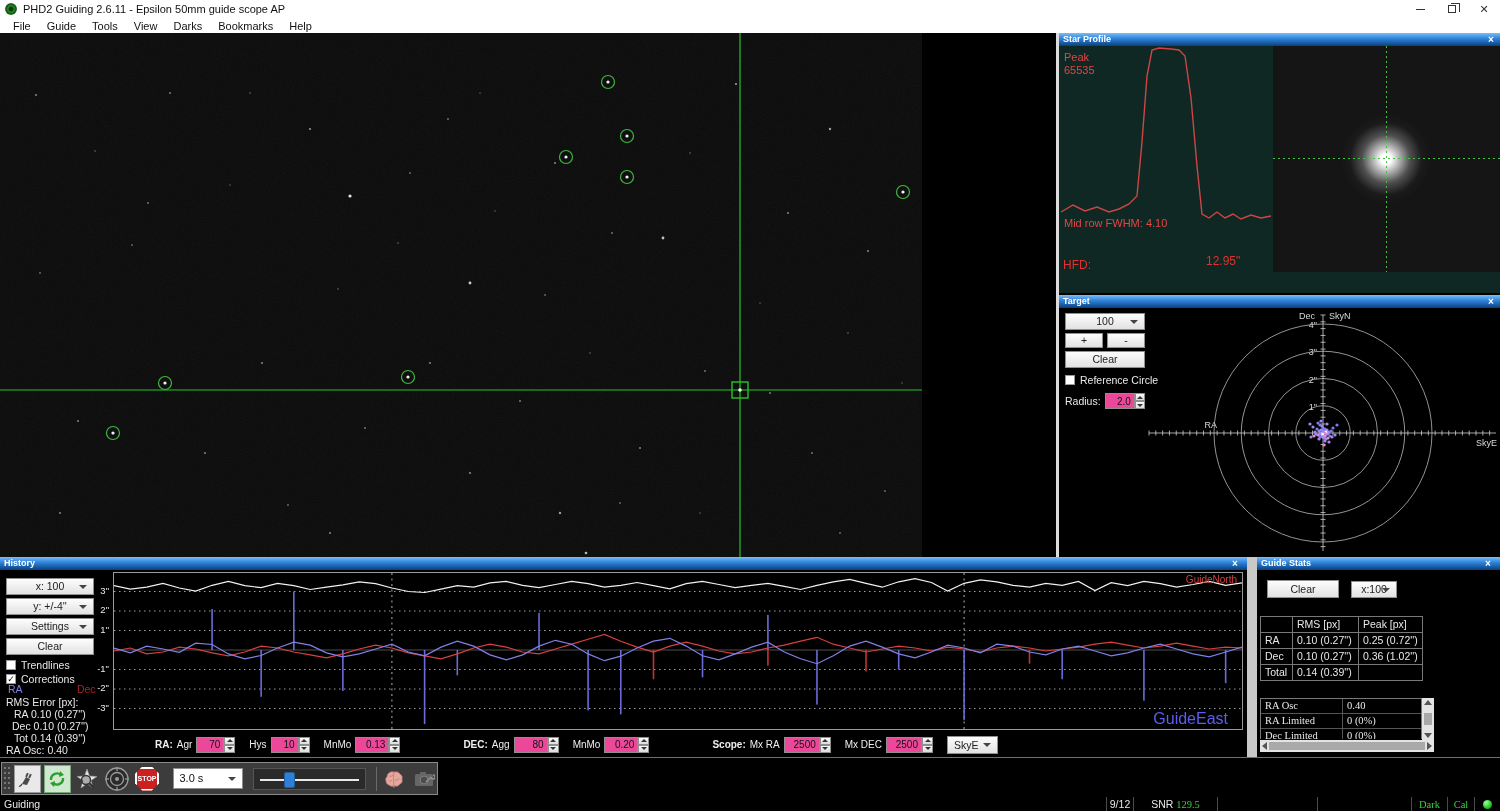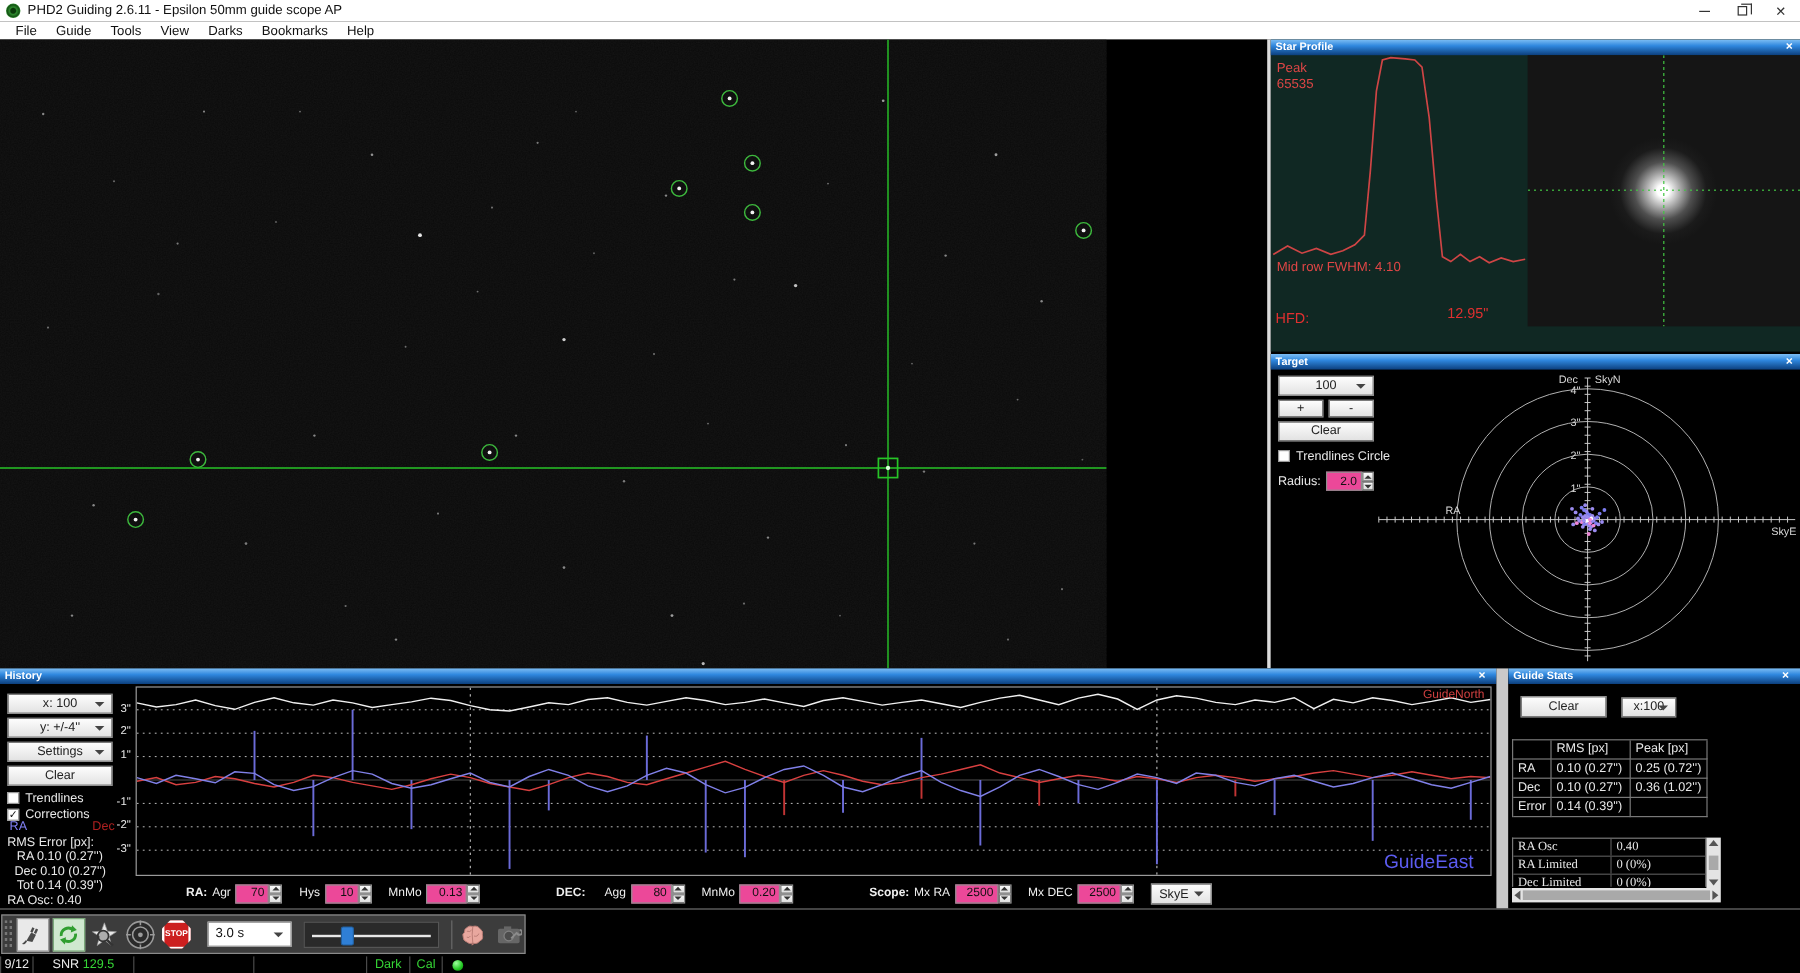--- a/index.html
+++ b/index.html
@@ -136,21 +136,21 @@
   #slider-track { position:absolute; left:6px; right:6px; top:10px; height:2px; background:#e8e8e8; }
   #slider-handle { position:absolute; left:30px; top:3px; width:11px; height:16px; background:#2f7fd6;
        border:1px solid #215f9e; border-radius:2px; }
   #tb-sep { width:1px; height:24px; background:#6a6a6a; margin-left:10px; }
 
   
   #statusbar { position:absolute; left:0; top:797px; width:1500px; height:14px; background:#000;
        display:flex; align-items:center; color:#e8e8e8; font-size:10.5px; }
   #status-state { padding-left:4px; flex:1; }
   .seg { height:14px; border-left:1px solid #4a4a4a; display:flex; align-items:center; justify-content:center; }
-  .green { color:#35d435; }
+  .green { color:#35d435;font-family:Liberation Serif, serif; }
   #status-led { width:9px; height:9px; border-radius:50%;
        background:radial-gradient(circle at 35% 30%, #9dff9d, #22c522 60%, #0d7a0d); }
 </style>
 </head>
 <body>
 
 <div id="app">
 
   <div id="titlebar">
     <div id="phd-logo"></div>
@@ -292,21 +292,21 @@
         <span>100</span>
         <div class="dd-arrow"></div>
       </div>
       <div style="display:flex;margin-top:3px;">
         <div class="btn3d" style="width:38px;height:15px;line-height:13px;">+</div>
         <div class="btn3d" style="width:38px;height:15px;line-height:13px;margin-left:4px;">-</div>
       </div>
       <div class="btn3d" style="width:80px;height:17px;line-height:15px;margin-top:3px;">Clear</div>
       <div class="checkrow">
         <div class="checkbox"></div>
-        <span class="checklabel">Trendlines Circle</span>
+        <span class="checklabel">Reference Circle</span>
       </div>
       <div id="radius-row">
         <span id="radius-label">Radius:</span>
         <div class="numbox" style="width:32px;margin-left:4px;">2.0</div>
         <div class="spin">
           <div>
               <div class="tri-up"></div>
             </div>
           <div>
               <div class="tri-dn"></div>
@@ -577,21 +577,21 @@
           <div class="spin">
             <div>
               <div class="tri-up"></div>
             </div>
             <div>
               <div class="tri-dn"></div>
             </div>
           </div>
         </div>
       <span class="lbl bold">DEC:</span>
-      <span class="lbl" style="margin-left:12px;">Agg</span>
+      <span class="lbl" style="margin-left:0;">Agg</span>
       <div class="grp">
           <div class="numbox" style="width:34px;">80</div>
           <div class="spin">
             <div>
               <div class="tri-up"></div>
             </div>
             <div>
               <div class="tri-dn"></div>
             </div>
           </div>
@@ -653,21 +653,21 @@
     <div id="gs-table">
       <div></div>
       <div>RMS [px]</div>
       <div>Peak [px]</div>
       <div>RA</div>
       <div>0.10 (0.27'')</div>
       <div>0.25 (0.72'')</div>
       <div>Dec</div>
       <div>0.10 (0.27'')</div>
       <div>0.36 (1.02'')</div>
-      <div>Error</div>
+      <div>Total</div>
       <div>0.14 (0.39'')</div>
       <div></div>
     </div>
     <div id="gs-list">
       <div class="gs-lrow">
         <div class="gs-lname">RA Osc</div>
         <div>0.40</div>
       </div>
       <div class="gs-lrow">
         <div class="gs-lname">RA Limited</div>
@@ -753,20 +753,21 @@
       <svg width="22" height="22" viewBox="0 0 22 22" opacity="0.55">
         <rect x="2" y="6" width="18" height="12" rx="1.5" fill="#8a8a8a"></rect>
         <rect x="7" y="4" width="6" height="3" fill="#8a8a8a"></rect>
         <circle cx="11" cy="12" r="4" fill="#5a5a5a" stroke="#bbb" stroke-width="1"></circle>
         <path d="M13 14 L18 9 M18 9 a2 2 0 1 0 2 -2" stroke="#cfcfcf" stroke-width="1.6" fill="none"></path>
       </svg>
     </div>
   </div>
 
   <div id="statusbar">
+    <span id="status-state">Guiding</span>
     <div class="seg" style="width:27px;">9/12</div>
     <div class="seg" style="width:84px;">
       <span>SNR</span>&nbsp;
       <span class="green">129.5</span>
     </div>
     <div class="seg" style="width:100px;"></div>
     <div class="seg" style="width:94px;"></div>
     <div class="seg green" style="width:36px;">Dark</div>
     <div class="seg green" style="width:27px;">Cal</div>
     <div class="seg" style="width:26px;">

